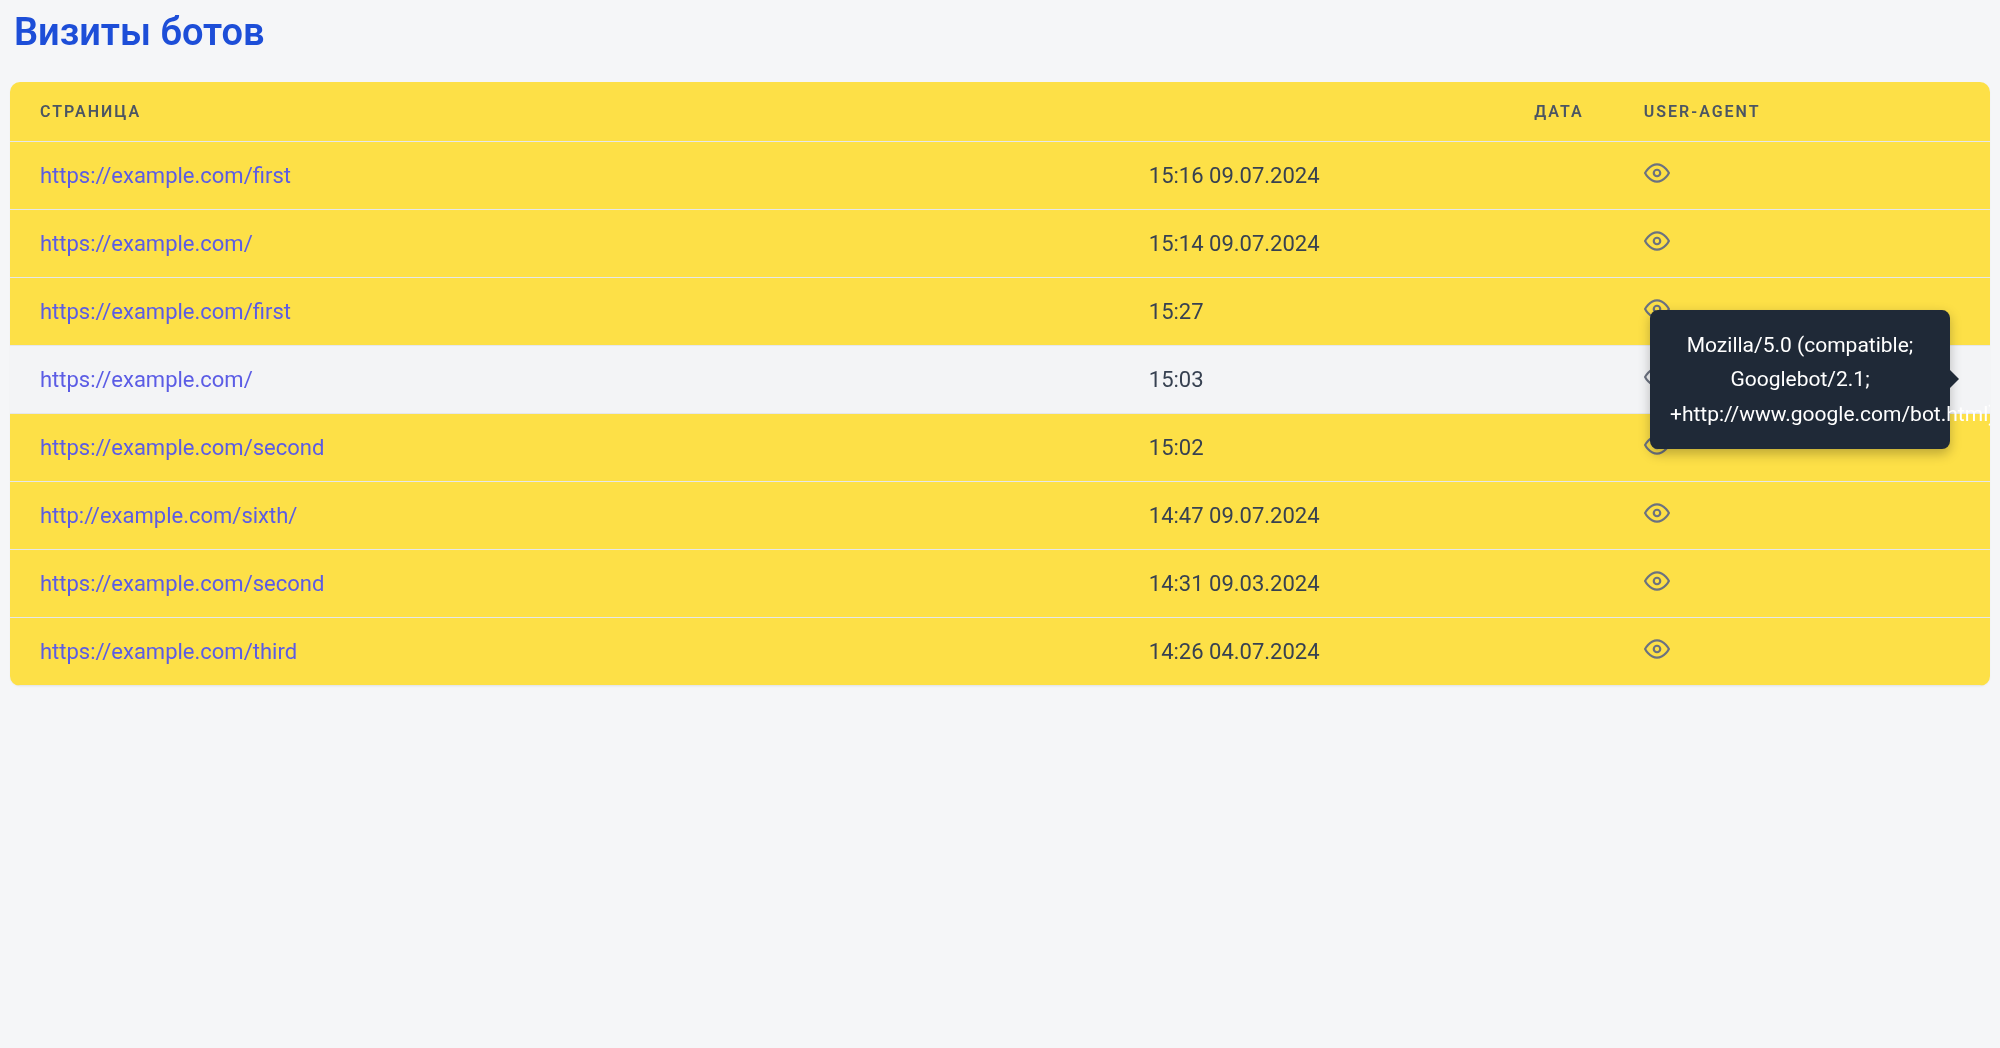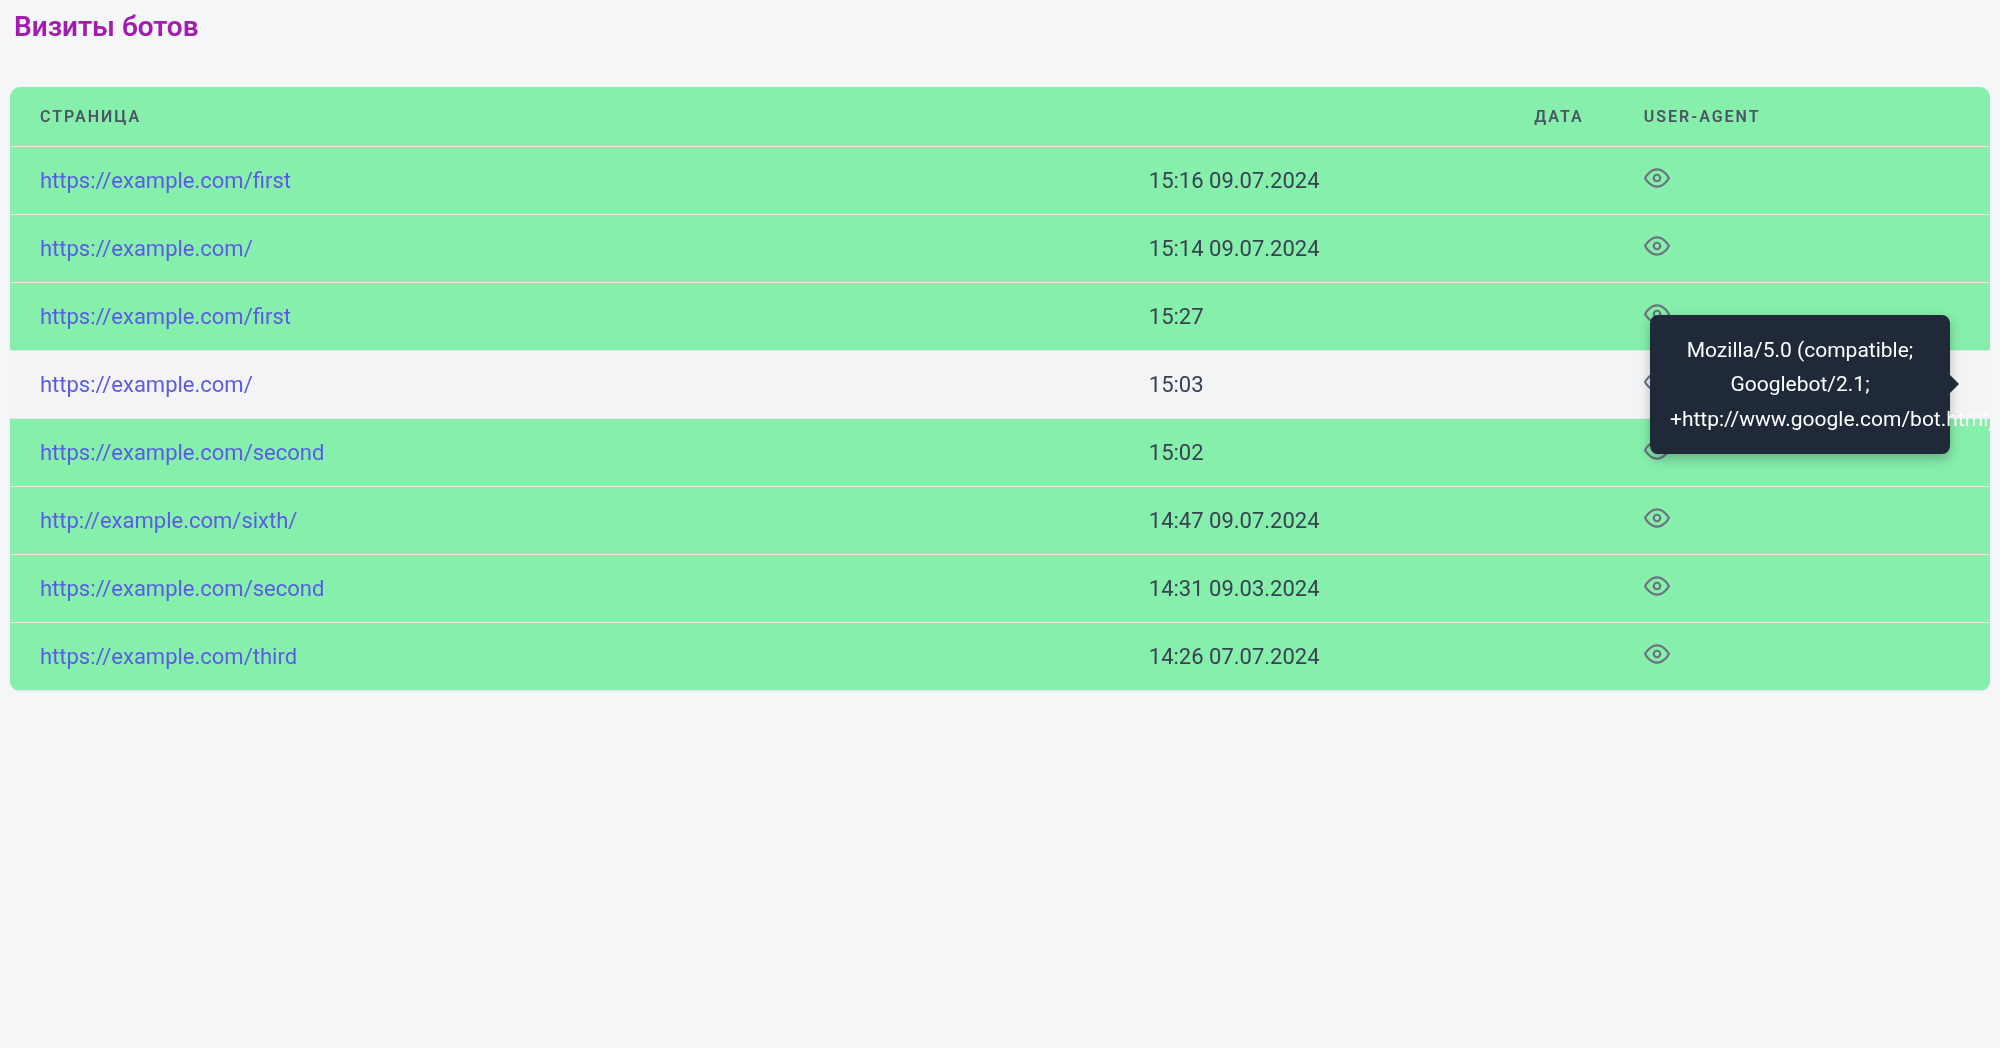--- a/index.html
+++ b/index.html
@@ -7,28 +7,28 @@
       padding: 0;
       box-sizing: border-box;
     }
     body {
       font-family: -apple-system, BlinkMacSystemFont, "Segoe UI", Roboto, Helvetica, Arial, sans-serif;
       background-color: #f5f6f8;
       padding: 10px;
       color: #374151;
     }
     .page-title {
-      font-size: 28px;
+      font-size: 38px;
       font-weight: 600;
-      color: #a21caf;
-      margin-bottom: 44px;
+      color: #1d4ed8;
+      margin-bottom: 28px;
       padding-left: 4px;
     }
     .table-container {
-      background: #86efac;
+      background: #fde047;
       border-radius: 10px;
       overflow: hidden;
       box-shadow: 0 1px 2px rgba(0,0,0,0.04);
     }
     table {
       width: 100%;
       border-collapse: collapse;
     }
     thead th {
       text-align: left;
@@ -187,21 +187,21 @@
           <td class="date-cell">14:31 09.03.2024</td>
           <td class="eye-cell"><span class="eye-icon">
               <svg viewBox="0 0 24 24" fill="none" stroke="currentColor" stroke-width="2" stroke-linecap="round" stroke-linejoin="round">
                 <path d="M1 12s4-8 11-8 11 8 11 8-4 8-11 8-11-8-11-8z"></path>
                 <circle cx="12" cy="12" r="3"></circle>
               </svg>
             </span></td>
         </tr>
         <tr>
           <td><a class="link">https://example.com/third</a></td>
-          <td class="date-cell">14:26 07.07.2024</td>
+          <td class="date-cell">14:26 04.07.2024</td>
           <td class="eye-cell"><span class="eye-icon">
               <svg viewBox="0 0 24 24" fill="none" stroke="currentColor" stroke-width="2" stroke-linecap="round" stroke-linejoin="round">
                 <path d="M1 12s4-8 11-8 11 8 11 8-4 8-11 8-11-8-11-8z"></path>
                 <circle cx="12" cy="12" r="3"></circle>
               </svg>
             </span></td>
         </tr>
       </tbody>
   </table>
 </div>

